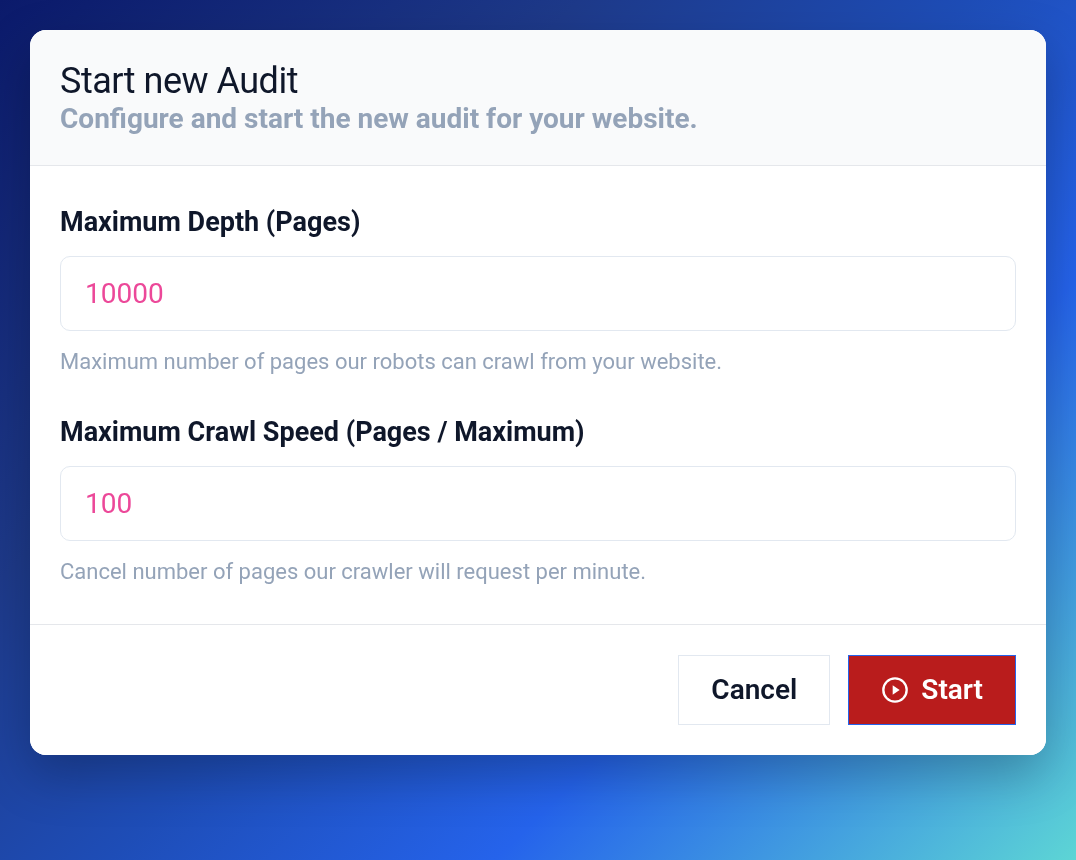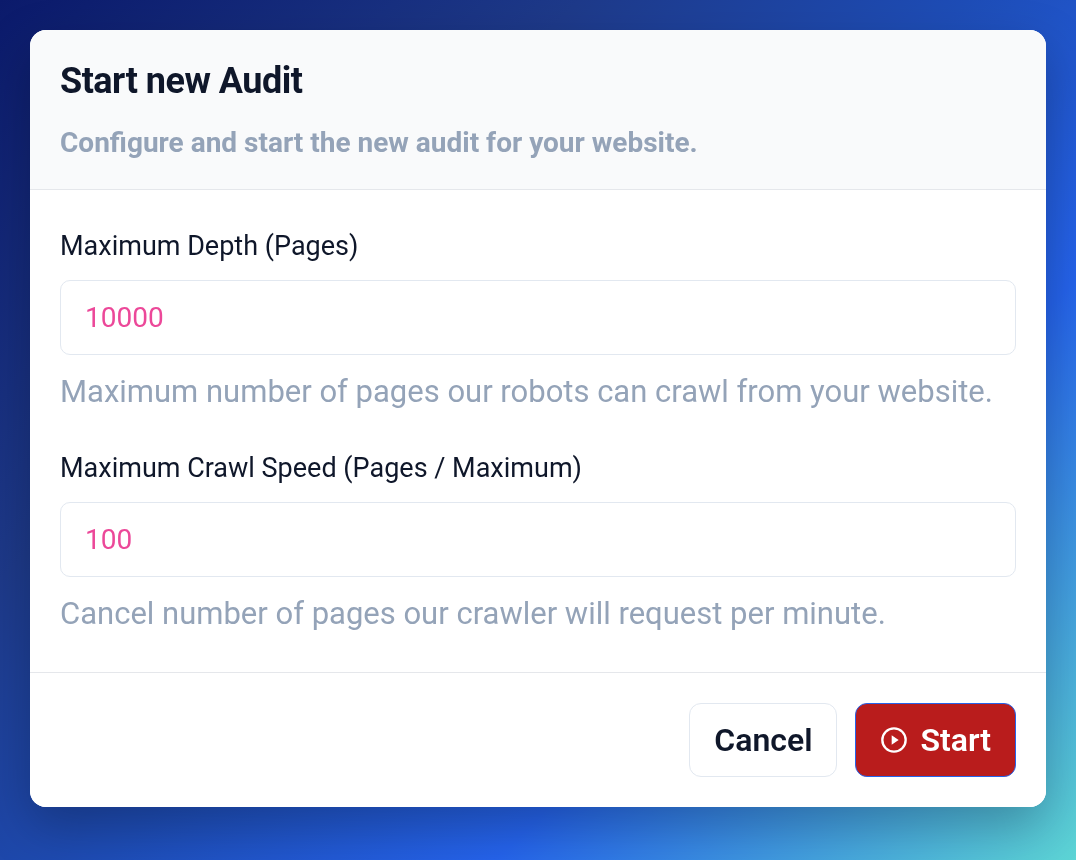--- a/index.html
+++ b/index.html
@@ -28,24 +28,24 @@
     }
 
     .modal-header {
       background: #f9fafb;
       padding: 30px 30px 30px 30px;
       border-bottom: 1px solid #e5e7eb;
     }
 
     .modal-title {
       font-size: 36px;
-      font-weight: 700;
+      font-weight: 400;
       color: #0f172a;
       letter-spacing: -0.5px;
-      margin-bottom: 24px;
+      margin-bottom: 0;
     }
 
     .modal-subtitle {
       font-size: 28px;
       color: #94a3b8;
       font-weight: 700;
     }
 
     .modal-body {
       padding: 40px 30px 40px 30px;
@@ -56,64 +56,64 @@
       margin-bottom: 42px;
     }
 
     .form-group:last-child {
       margin-bottom: 0;
     }
 
     .form-label {
       display: block;
       font-size: 27px;
-      font-weight: 400;
+      font-weight: 700;
       color: #0f172a;
       margin-bottom: 18px;
     }
 
     .form-input {
       width: 100%;
       padding: 20px 24px;
       font-size: 28px;
       font-weight: 400;
       color: #ec4899;
       background: #ffffff;
       border: 1px solid #e2e8f0;
       border-radius: 10px;
       outline: none;
       font-family: inherit;
     }
 
     .form-help {
       display: block;
       margin-top: 18px;
-      font-size: 31px;
+      font-size: 22px;
       color: #94a3b8;
       font-weight: 400;
     }
 
     .modal-footer {
       background: #ffffff;
       border-top: 1px solid #e5e7eb;
       padding: 30px 30px;
       display: flex;
       justify-content: flex-end;
       gap: 18px;
     }
 
     .btn {
       display: inline-flex;
       align-items: center;
       justify-content: center;
       gap: 12px;
-      padding: 20px 24px;
-      font-size: 32px;
+      padding: 20px 32px;
+      font-size: 28px;
       font-weight: 600;
-      border-radius: 12px;
+      border-radius: 0;
       cursor: pointer;
       font-family: inherit;
       line-height: 1;
     }
 
     .btn-secondary {
       background: #ffffff;
       color: #0f172a;
       border: 1px solid #e2e8f0;
     }

